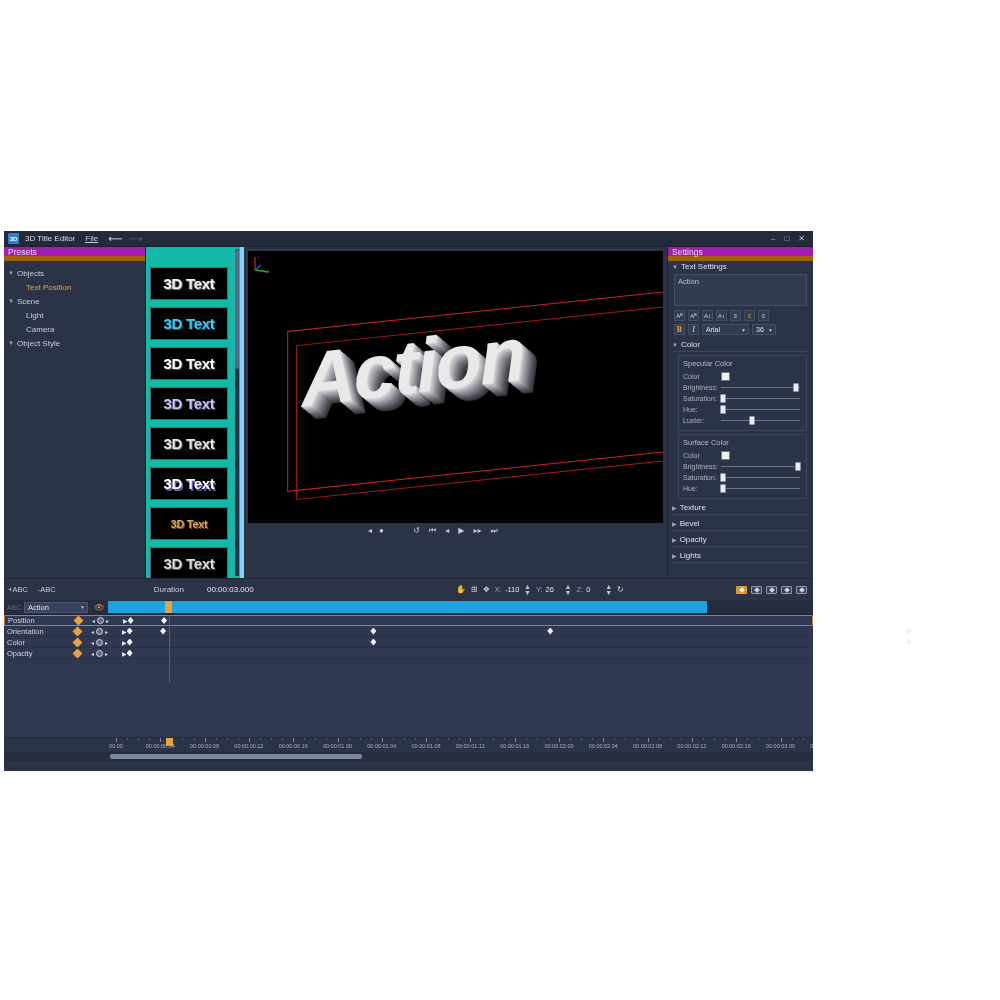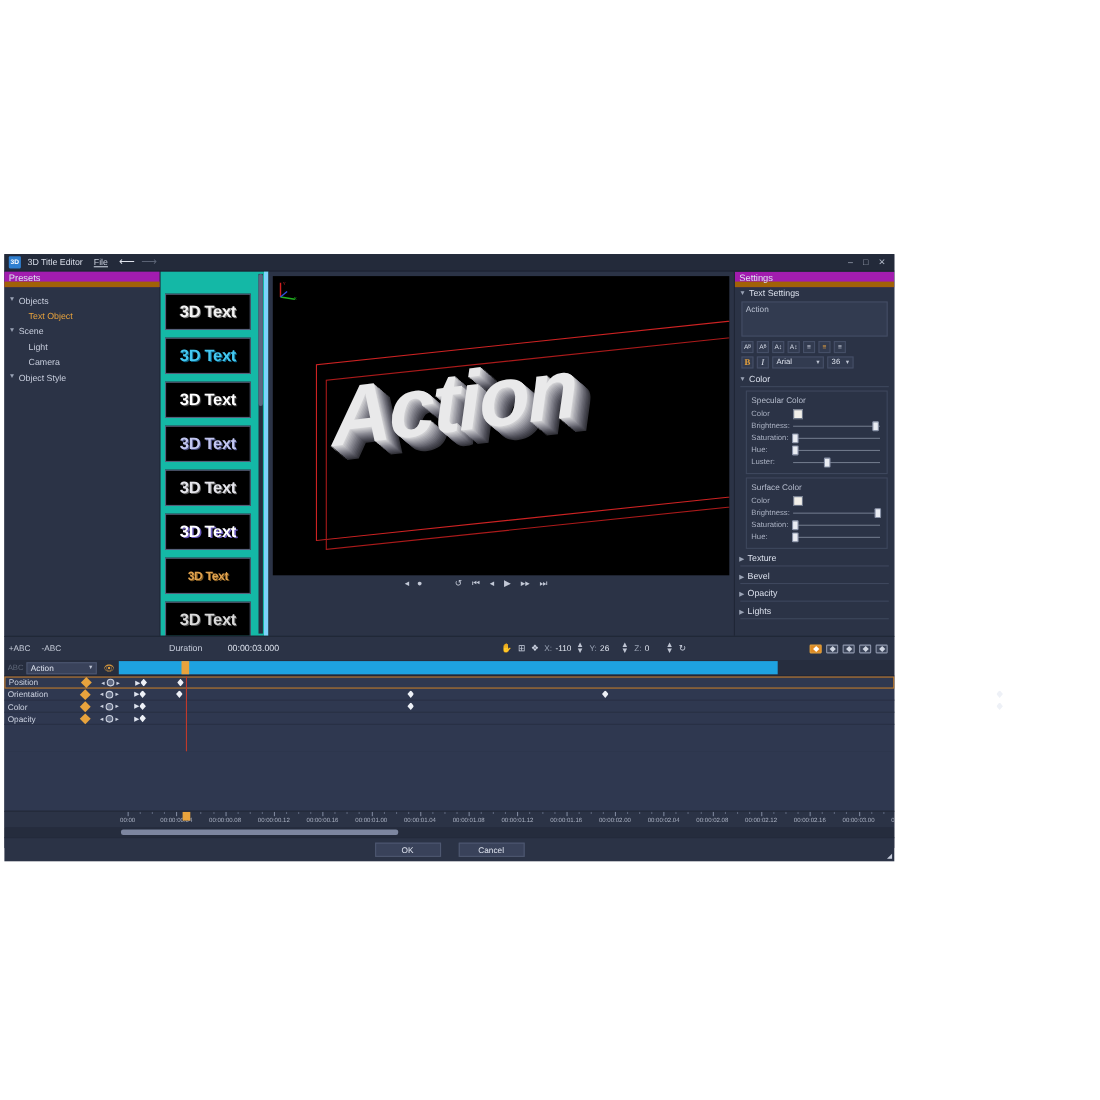--- a/index.html
+++ b/index.html
@@ -302,21 +302,21 @@
 
     <div class="presets-pane">
       <div class="pane-hd">Presets</div>
       <div class="tree" id="preset-tree">
           <div class="tree-row">
             <span class="tw">▼</span>
             <span>Objects</span>
           </div>
           <div class="tree-row child sel">
             <span class="tw"></span>
-            <span>Text Object</span>
+            <span>Text Position</span>
           </div>
           <div class="tree-row">
             <span class="tw">▼</span>
             <span>Scene</span>
           </div>
           <div class="tree-row child">
             <span class="tw"></span>
             <span>Light</span>
           </div>
           <div class="tree-row child">
@@ -730,18 +730,13 @@
         <div class="tick-min" style="left: 975.85px;"></div>
         <div class="tick-min" style="left: 986.925px;"></div>
         <div class="tlabel" style="left: 953.7px;">00:00:03.16</div>
       </div>
     <div class="ph-head"></div>
   </div>
   <div class="hscroll">
       <i></i>
     </div>
 
-  <div class="footer">
-    <div class="fbtn">OK</div>
-    <div class="fbtn">Cancel</div>
-    <div class="resizer">◢</div>
-  </div>
 </div>
 
 </body></html>

